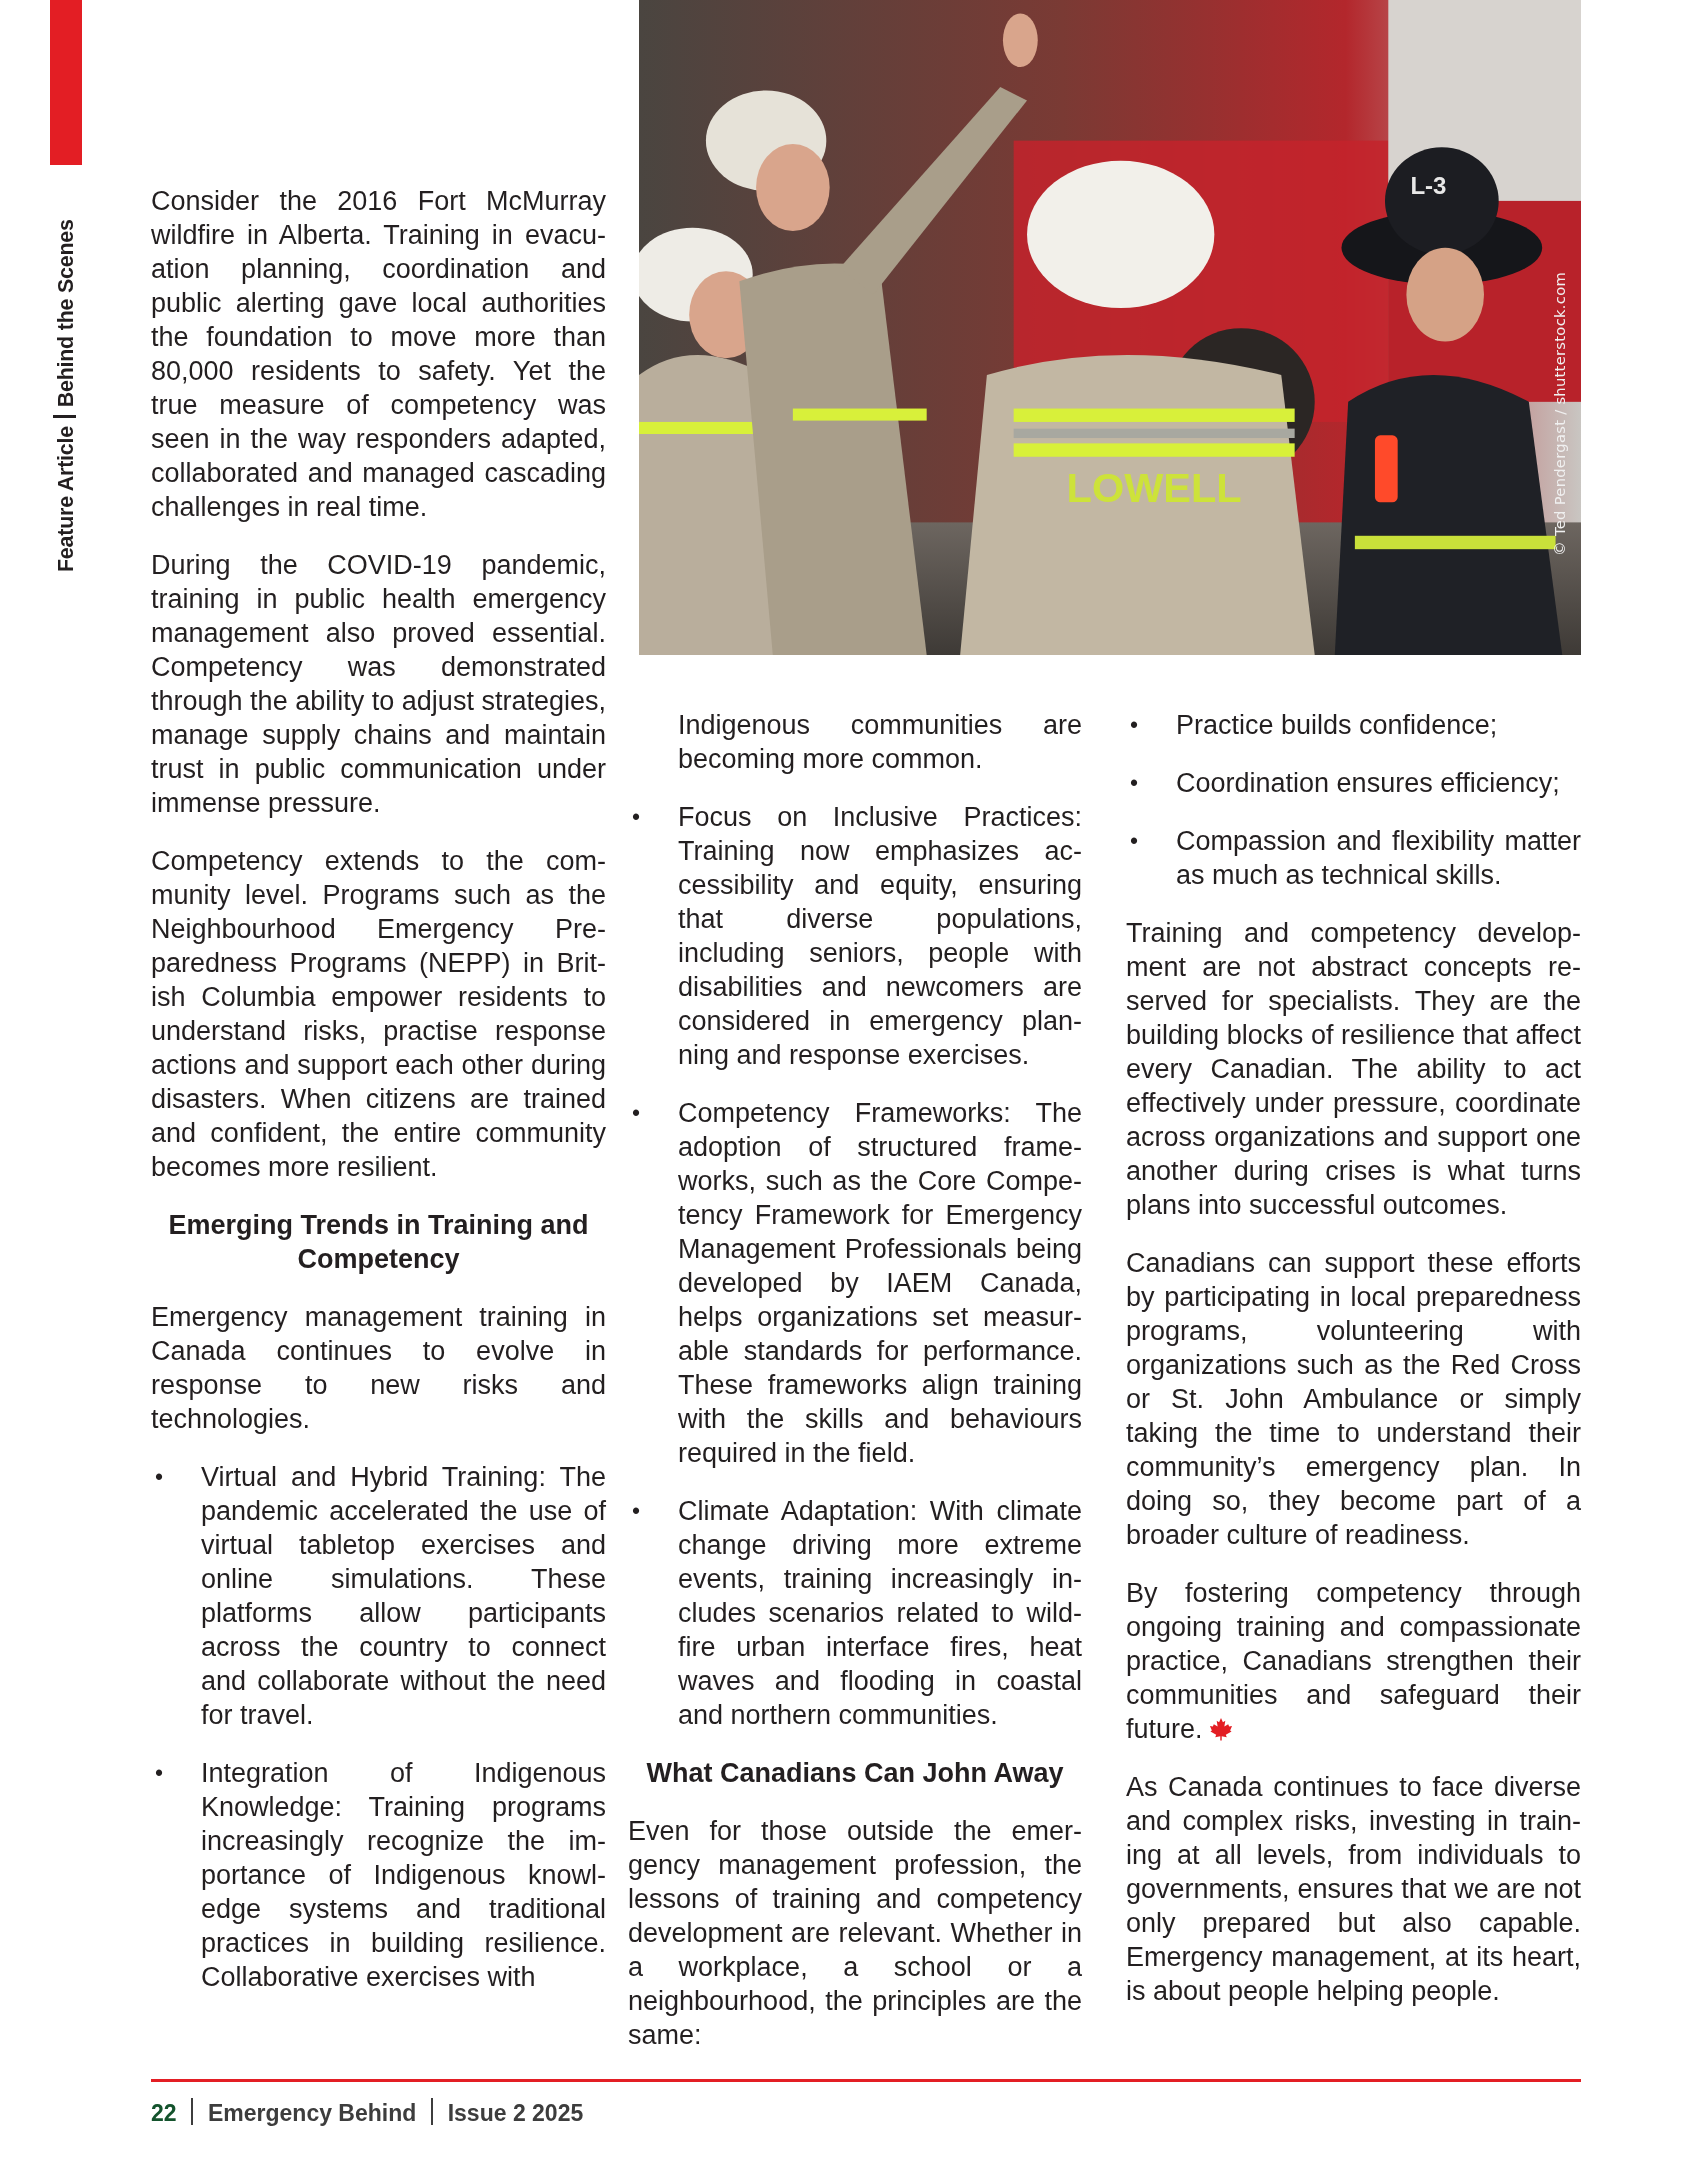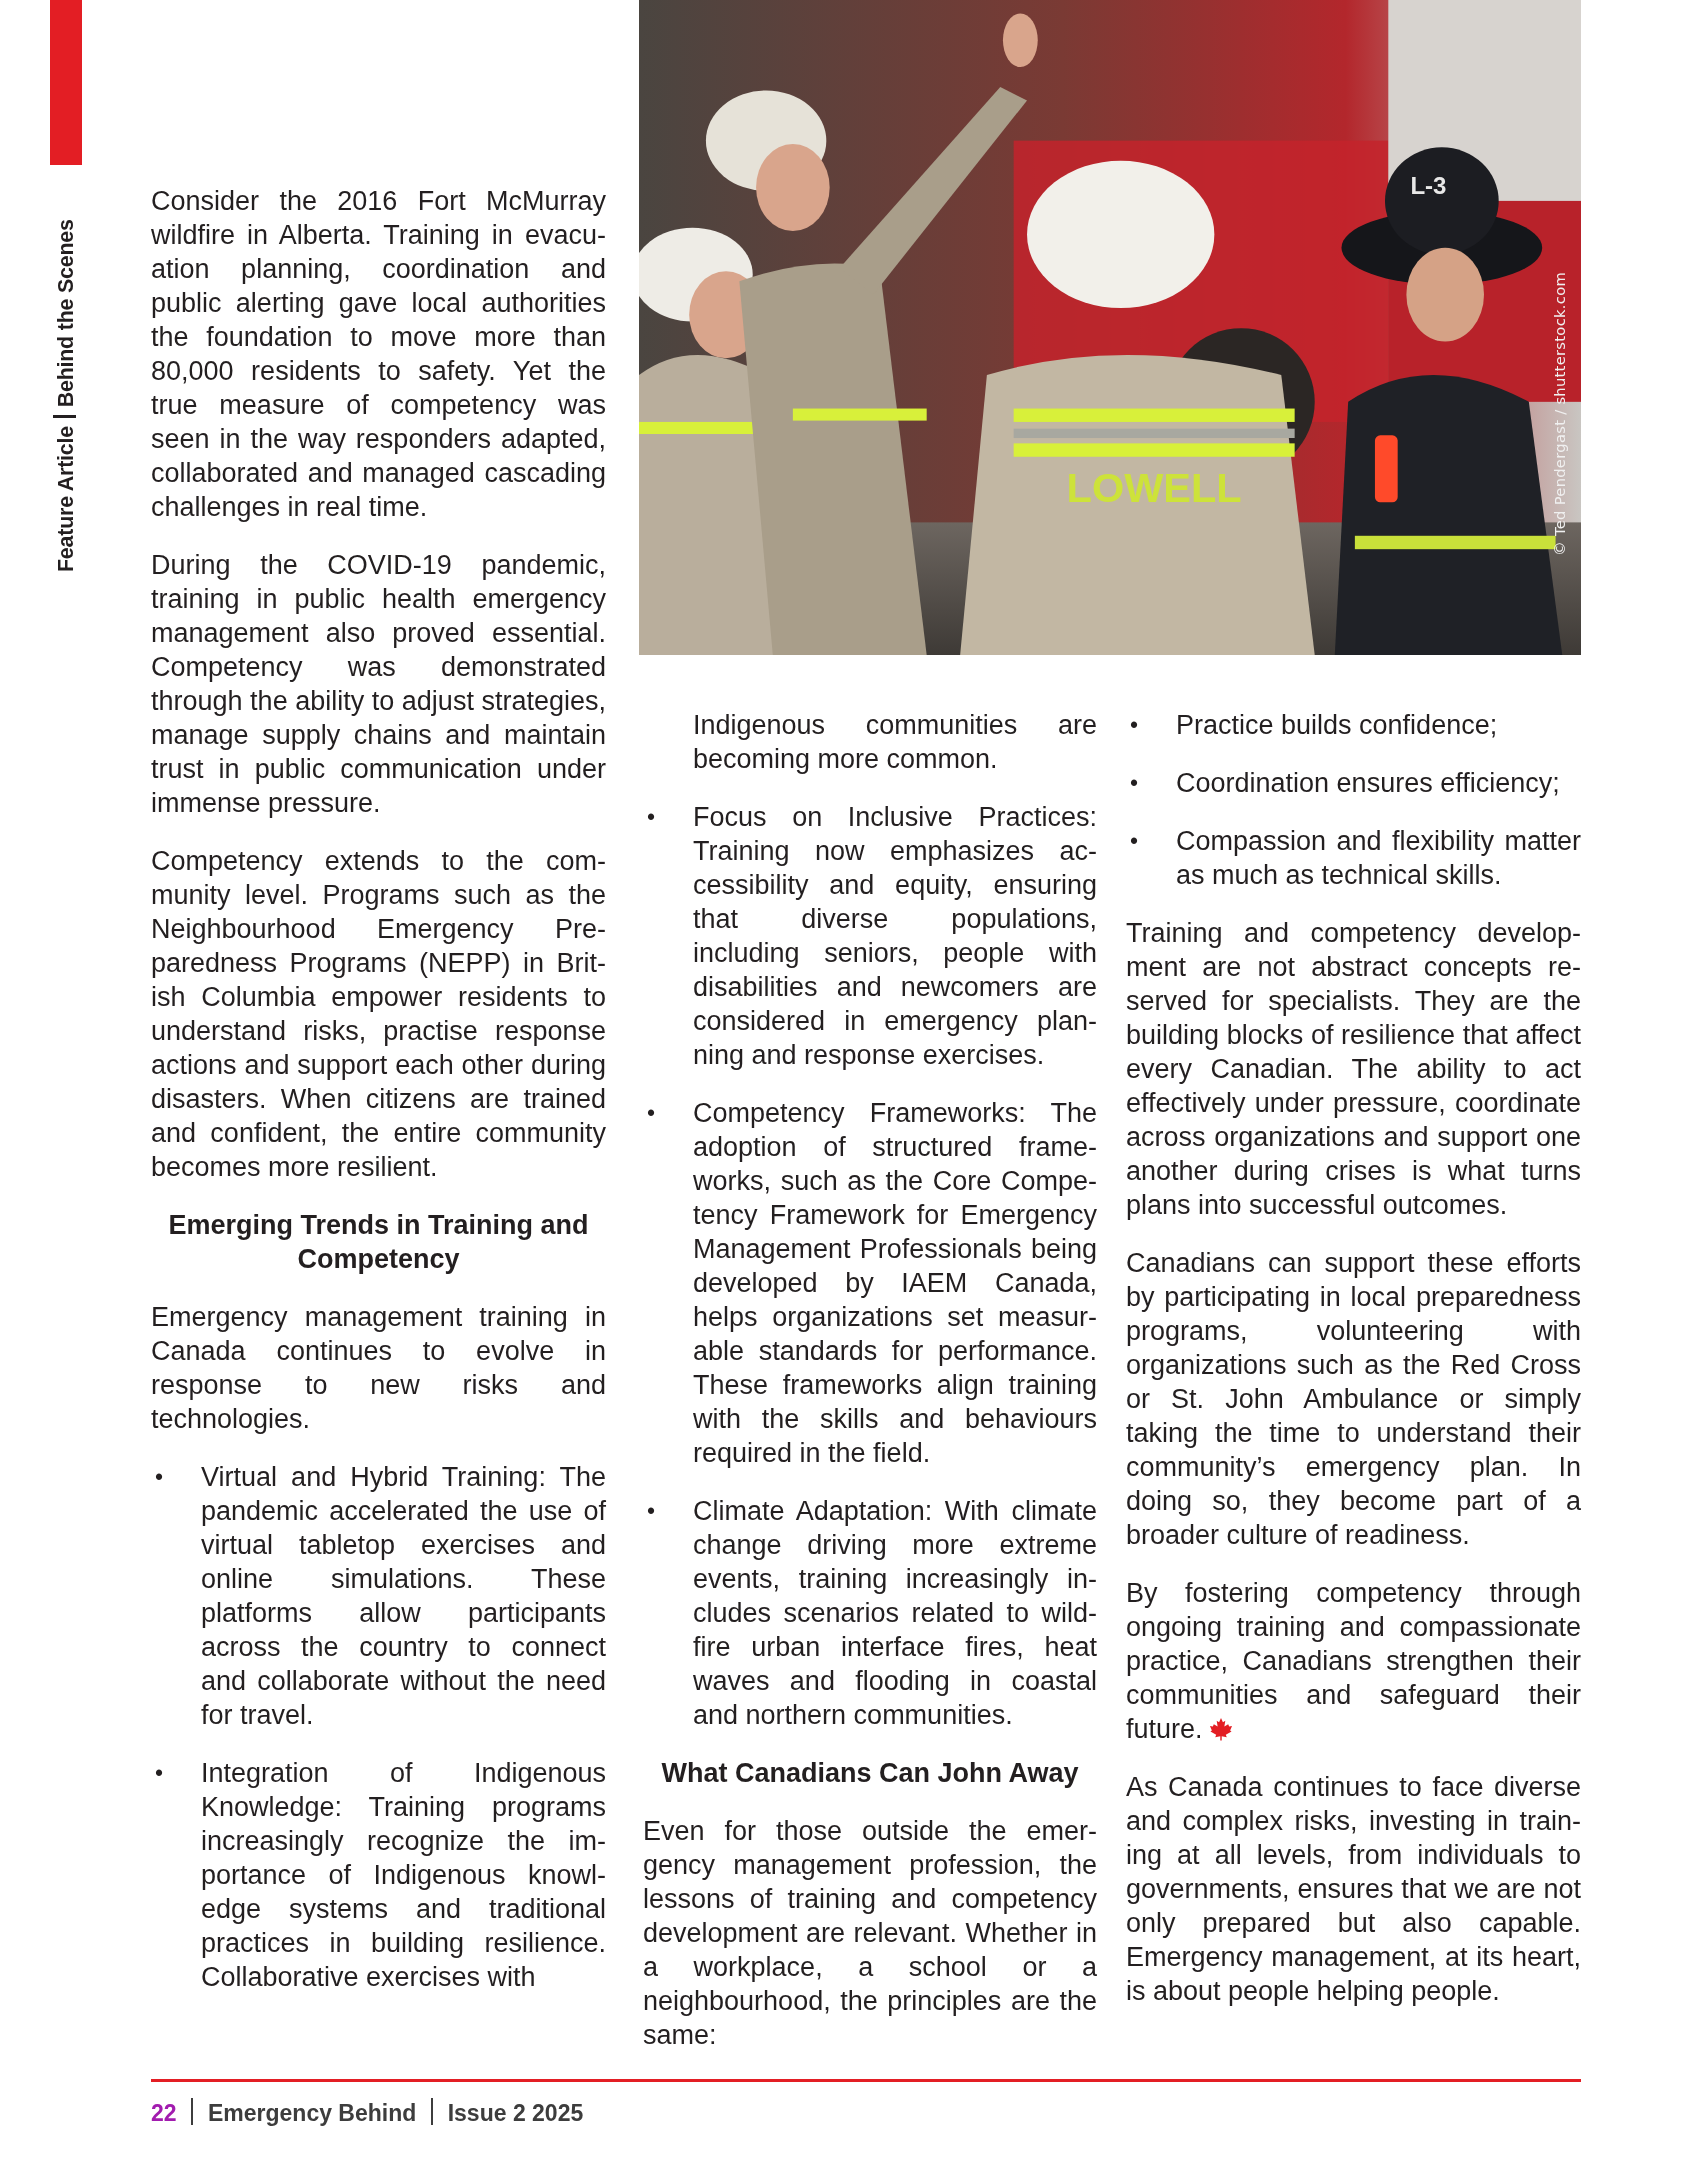--- a/index.html
+++ b/index.html
@@ -14,34 +14,34 @@
       letter-spacing: -0.2px; line-height: 31px; }
     .section-label .sep { display: inline-block; width: 2.7px; height: 23px; background: #231f20; vertical-align: -3.3px; margin: 0 8px; }
 
     .photo { position: absolute; left: 639px; top: 0; width: 942px; height: 655px; overflow: hidden; background: #5b4e45; }
     .photo svg { display: block; width: 100%; height: 100%; }
     .photo-credit { position: absolute; left: 1551px; top: 556px; transform-origin: 0 0; transform: rotate(-90deg);
       white-space: nowrap; font-family: "DejaVu Sans", sans-serif; font-size: 14.7px; color: #f0f0f0; letter-spacing: 0.3px; }
 
     .col { position: absolute; font-size: 27px; line-height: 34px; text-align: justify; hyphens: manual; }
     .col-left { left: 151px; top: 184px; width: 455px; }
-    .col-mid { left: 643px; top: 708px; width: 454px; }
+    .col-mid { left: 628px; top: 708px; width: 454px; }
     .col-right { left: 1126px; top: 708px; width: 455px; }
 
     .col p { margin: 0 0 24px 0; }
     .col h3 { margin: 0 0 24px 0; font-size: 27px; line-height: 34px; font-weight: bold; text-align: center; }
     .col ul { list-style: none; margin: 0 0 24px 0; padding: 0; }
     .col li { position: relative; padding-left: 50px; margin-bottom: 24px; }
     .col li .bullet { position: absolute; left: 4px; top: 0; font-size: 23px; }
     .col .cont { padding-left: 50px; margin-bottom: 24px; }
     .maple { display: inline-block; width: 24px; height: 24px; vertical-align: -2.7px; margin-left: 6.7px; }
 
     .footer-rule { position: absolute; left: 151px; top: 2079px; width: 1430px; height: 2.7px; background: #e31e24; }
     .footer { position: absolute; left: 151px; top: 2098px; font-size: 23px; font-weight: bold; color: #3d3d3d; white-space: nowrap; }
-    .footer .page-num { color: #a21caf; }
+    .footer .page-num { color: #14532d; }
     .footer .sep { display: inline-block; width: 2px; height: 27px; background: #3d3d3d; vertical-align: -4px; margin: 0 14.7px; }
   </style>
 </head>
 <body>
 
 <div class="red-tab"></div>
 
 <div class="section-label">
   <span>Feature Article</span><span class="sep"></span><span>Behind the Scenes</span>
 </div>

